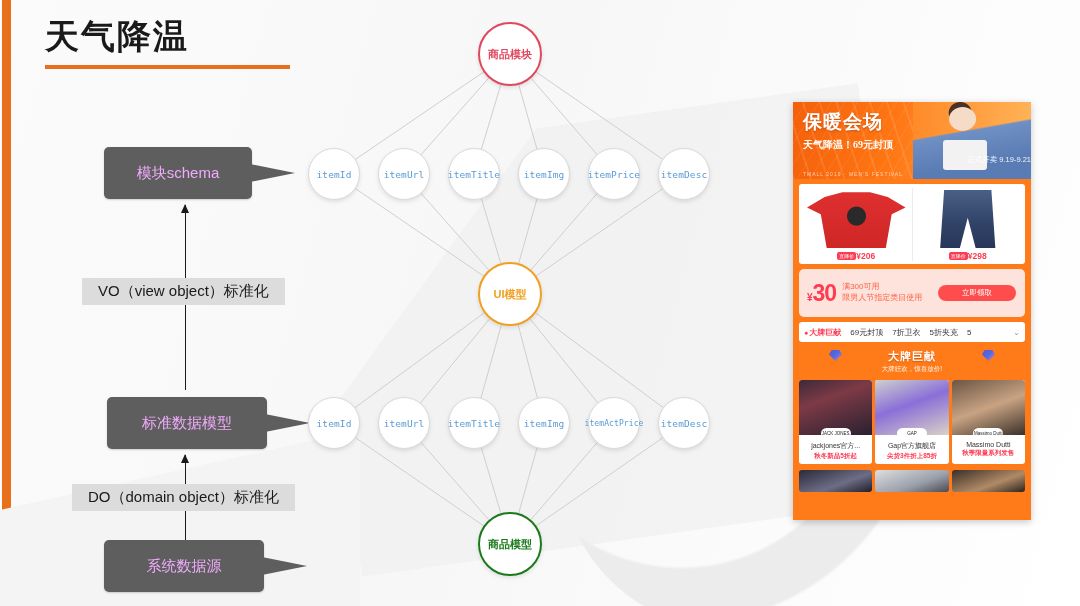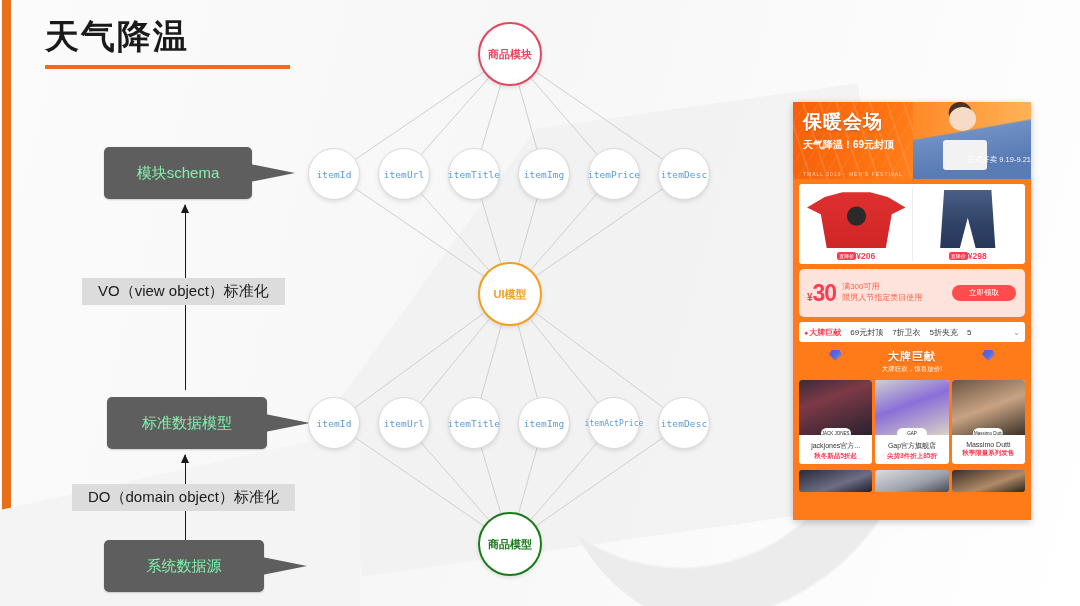--- a/index.html
+++ b/index.html
@@ -44,21 +44,21 @@
     font-size:34px; font-weight:bold; color:#1a1a1a; letter-spacing:2px;
     line-height:1.3;
   }
   .title-rule {
     margin-top:7px; width:245px; height:4px; background:#e8701a;
   }
 
   
   .flowbox {
     position:absolute;
-    background:#5e5e5e; color:#86efac;
+    background:#5e5e5e; color:#f0abfc;
     border-radius:5px;
     font-size:15px;
     display:flex; align-items:center; justify-content:center;
     box-shadow:0 1px 2px rgba(0,0,0,.18);
   }
   .flowbox .beak {
     position:absolute; right:-43px; top:50%;
     width:0; height:0;
     border-top:9px solid transparent;
     border-bottom:9px solid transparent;
@@ -149,21 +149,21 @@
     content:""; position:absolute; left:30px; top:38px;
     width:44px; height:30px; background:#f2f2f2; border-radius:3px;
   }
   .b-title {
     position:relative; z-index:3; padding:7px 0 0 10px;
     font-size:19px; font-weight:bold; letter-spacing:1px;
     text-shadow:0 1px 2px rgba(170,60,0,.6);
   }
   .b-sub {
     position:relative; z-index:3; padding:3px 0 0 10px;
-    font-size:10px; font-weight:bold;
+    font-size:10px; font-weight:bold;font-family:Liberation Serif, serif;
   }
   .b-time {
     position:relative; z-index:3; padding:3px 0 0 10px;
     font-size:7.5px; opacity:.92;text-align:right;
   }
   .b-foot {
     position:absolute; bottom:2px; left:10px; z-index:3;
     font-size:5px; letter-spacing:1px; opacity:.65;
   }
 
@@ -210,21 +210,21 @@
   }
   .coupon .amt {
     color:#ff3b52; font-weight:bold; display:flex; align-items:baseline;
   }
   .coupon .amt .y { font-size:10px; }
   .coupon .amt .n { font-size:23px; letter-spacing:-1px; }
   .coupon .cdesc { margin-left:6px; color:#ff6347; line-height:1.35; font-size:8px; }
   .coupon .cbtn {
     position:absolute; right:9px; top:50%; transform:translateY(-50%);
     background:#ff4d4d; color:#fff; border-radius:9px;
-    font-size:7.5px; padding:3px 17px; white-space:nowrap;
+    font-size:7.5px; padding:3px 24px; white-space:nowrap;
   }
 
   .tabbar {
     margin:5px 6px 0 6px; background:#fff; border-radius:3px;
     height:20px; display:flex; align-items:center; padding:0 5px;
     color:#3a3a3a; font-size:8px; gap:9px;
   }
   .tabbar .t { white-space:nowrap; }
   .tabbar .t.active { color:#ff3b52; font-weight:bold; display:flex; align-items:center; gap:1px;}
   .tabbar .pin { color:#ff3b52; font-size:7px; }

